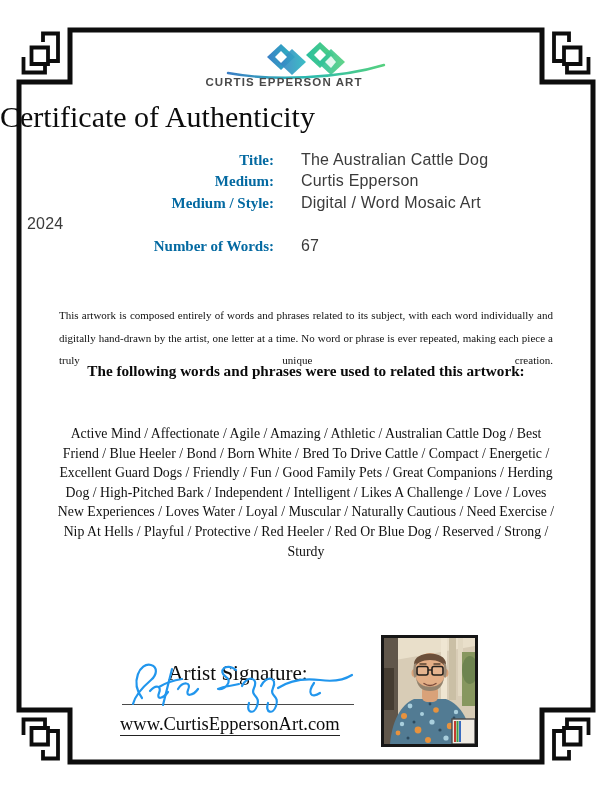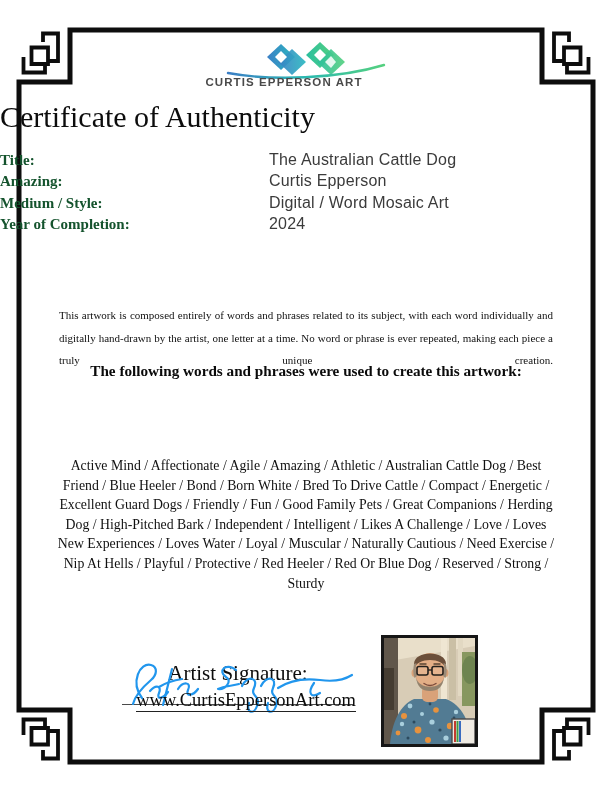--- a/index.html
+++ b/index.html
@@ -14,40 +14,40 @@
   .wordmark{position:absolute;left:0;top:76px;width:568px;text-align:center;
             font-family:"Liberation Sans", sans-serif;font-size:11.5px;font-weight:700;
             letter-spacing:1.1px;color:#4a4a4a;}
 
   .cert-title{position:absolute;left:0;top:99px;width:612px;
               font-size:30px;line-height:36px;color:#0c0c0c;font-weight:400;margin:0;}
 
   
   .details{position:absolute;left:0;top:151px;width:612px;}
   .detail-row{display:flex;align-items:baseline;height:21.4px;}
-  .detail-label{width:242px;text-align:left;font-weight:700;font-size:15px;color:#14532d;}
+  .detail-label{width:242px;text-align:right;font-weight:700;font-size:15px;color:#0369a1;margin-left:32px;}
   .detail-value{margin-left:27px;font-family:"Liberation Sans", sans-serif;
                 font-size:16px;color:#3b3b3b;letter-spacing:0.2px;}
 
   .description{position:absolute;left:59px;top:293px;width:494px;
                font-size:11px;line-height:22.5px;text-align:justify;
                text-align-last:justify;color:#101010;}
 
   .words-heading{position:absolute;left:0;top:362px;width:612px;text-align:center;
                  font-weight:700;font-size:15.2px;color:#0a0a0a;}
 
   .word-list{position:absolute;left:54px;top:424px;width:504px;text-align:center;
-             font-size:13.8px;line-height:19.6px;color:#101010;margin-top:32px;}
+             font-size:13.8px;line-height:19.6px;color:#101010;}
 
   
   .sig-label{position:absolute;left:120px;top:632px;width:236px;text-align:center;
              font-size:21px;color:#0c0c0c;margin-top:29px;}
   .sig-line{position:absolute;left:122px;top:704px;width:232px;border-top:1.5px solid #4a4a4a;}
   .signature-svg{position:absolute;left:118px;top:654px;width:244px;height:64px;}
-  .url-wrap{position:absolute;left:120px;top:690px;width:236px;text-align:right;}
+  .url-wrap{position:absolute;left:120px;top:714px;width:236px;text-align:left;}
   .site-link{font-size:18.5px;color:#0c0c0c;text-decoration:none;
              border-bottom:1.5px solid #222;padding-bottom:1px;}
 
   
   .photo{position:absolute;left:381px;top:635px;width:91px;height:106px;
          border:3px solid #161616;background:#d8ccb6;}
   .photo svg{display:block;width:91px;height:106px;}
 </style>
 </head>
 <body>
@@ -101,40 +101,43 @@
 
   <h1 class="cert-title">Certificate of Authenticity</h1>
 
   <div class="details">
   <div class="detail-row">
     <span class="detail-label">Title:</span>
     <span class="detail-value">The Australian Cattle Dog</span>
   </div>
 
   <div class="detail-row">
-    <span class="detail-label">Amazing:</span>
+    <span class="detail-label">Medium:</span>
     <span class="detail-value">Curtis Epperson</span>
   </div>
 
   <div class="detail-row">
     <span class="detail-label">Medium / Style:</span>
     <span class="detail-value">Digital / Word Mosaic Art</span>
   </div>
 
   <div class="detail-row">
-    <span class="detail-label">Year of Completion:</span>
     <span class="detail-value">2024</span>
   </div>
 
 
+  <div class="detail-row">
+    <span class="detail-label">Number of Words:</span>
+    <span class="detail-value">67</span>
+  </div>
 </div>
 
   <p class="description">This artwork is composed entirely of words and phrases related to its subject, with each word individually and digitally hand-drawn by the artist, one letter at a time. No word or phrase is ever repeated, making each piece a truly unique creation.</p>
 
-  <div class="words-heading">The following words and phrases were used to create this artwork:</div>
+  <div class="words-heading">The following words and phrases were used to related this artwork:</div>
 
   <div class="word-list">Active Mind / Affectionate / Agile / Amazing / Athletic / Australian Cattle Dog / Best Friend / Blue Heeler / Bond / Born White / Bred To Drive Cattle / Compact / Energetic / Excellent Guard Dogs / Friendly / Fun / Good Family Pets / Great Companions / Herding Dog / High-Pitched Bark / Independent / Intelligent / Likes A Challenge / Love / Loves New Experiences / Loves Water / Loyal / Muscular / Naturally Cautious / Need Exercise / Nip At Hells / Playful / Protective / Red Heeler / Red Or Blue Dog / Reserved / Strong / Sturdy</div>
 
   <div class="sig-label">Artist Signature:</div>
   <div class="sig-line"></div>
   <svg class="signature-svg" viewBox="0 0 244 64" xmlns="http://www.w3.org/2000/svg">
     <g fill="none" stroke="#2196ed" stroke-width="2.2" stroke-linecap="round" stroke-linejoin="round">
 
       <path d="M24,44 C12,28 22,8 33,11 C40,13 39,21 33,26 C26,32 17,42 15,50"></path>
       <path d="M32,37 c6,-7 12,-5 9,2 c-3,7 4,6 9,-1"></path>

